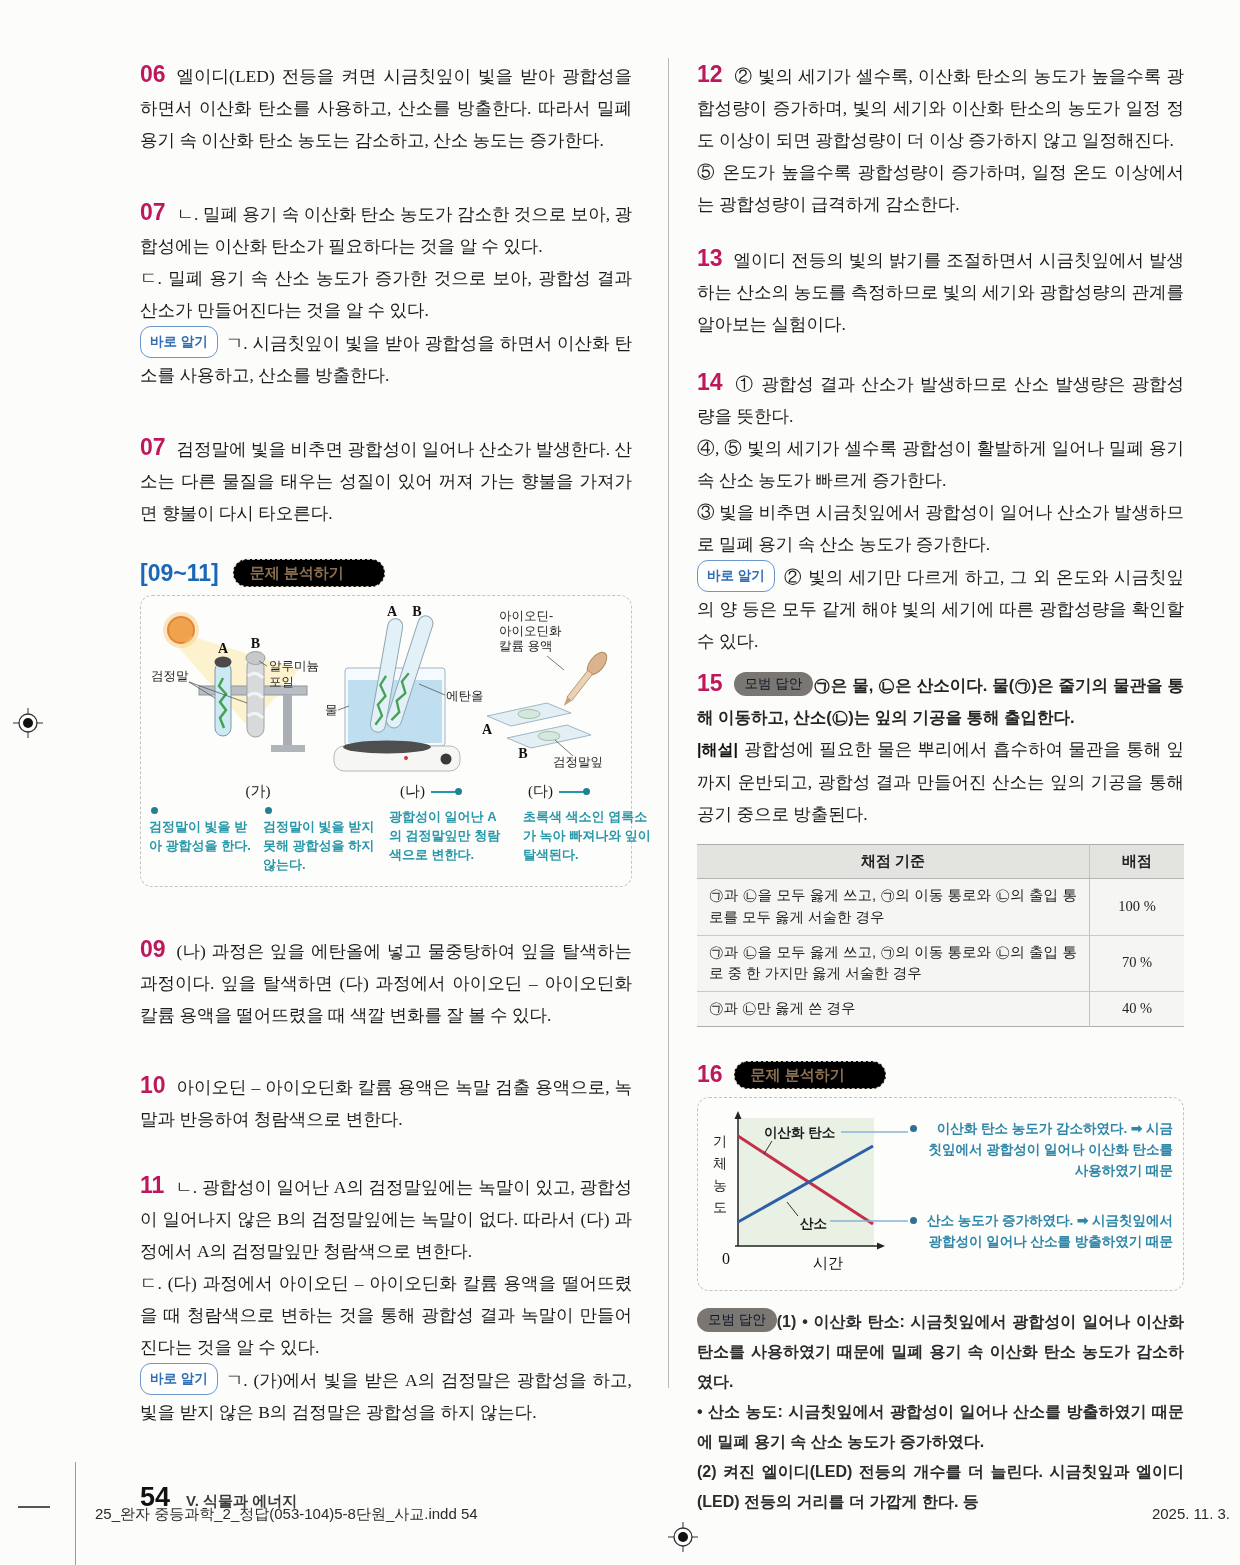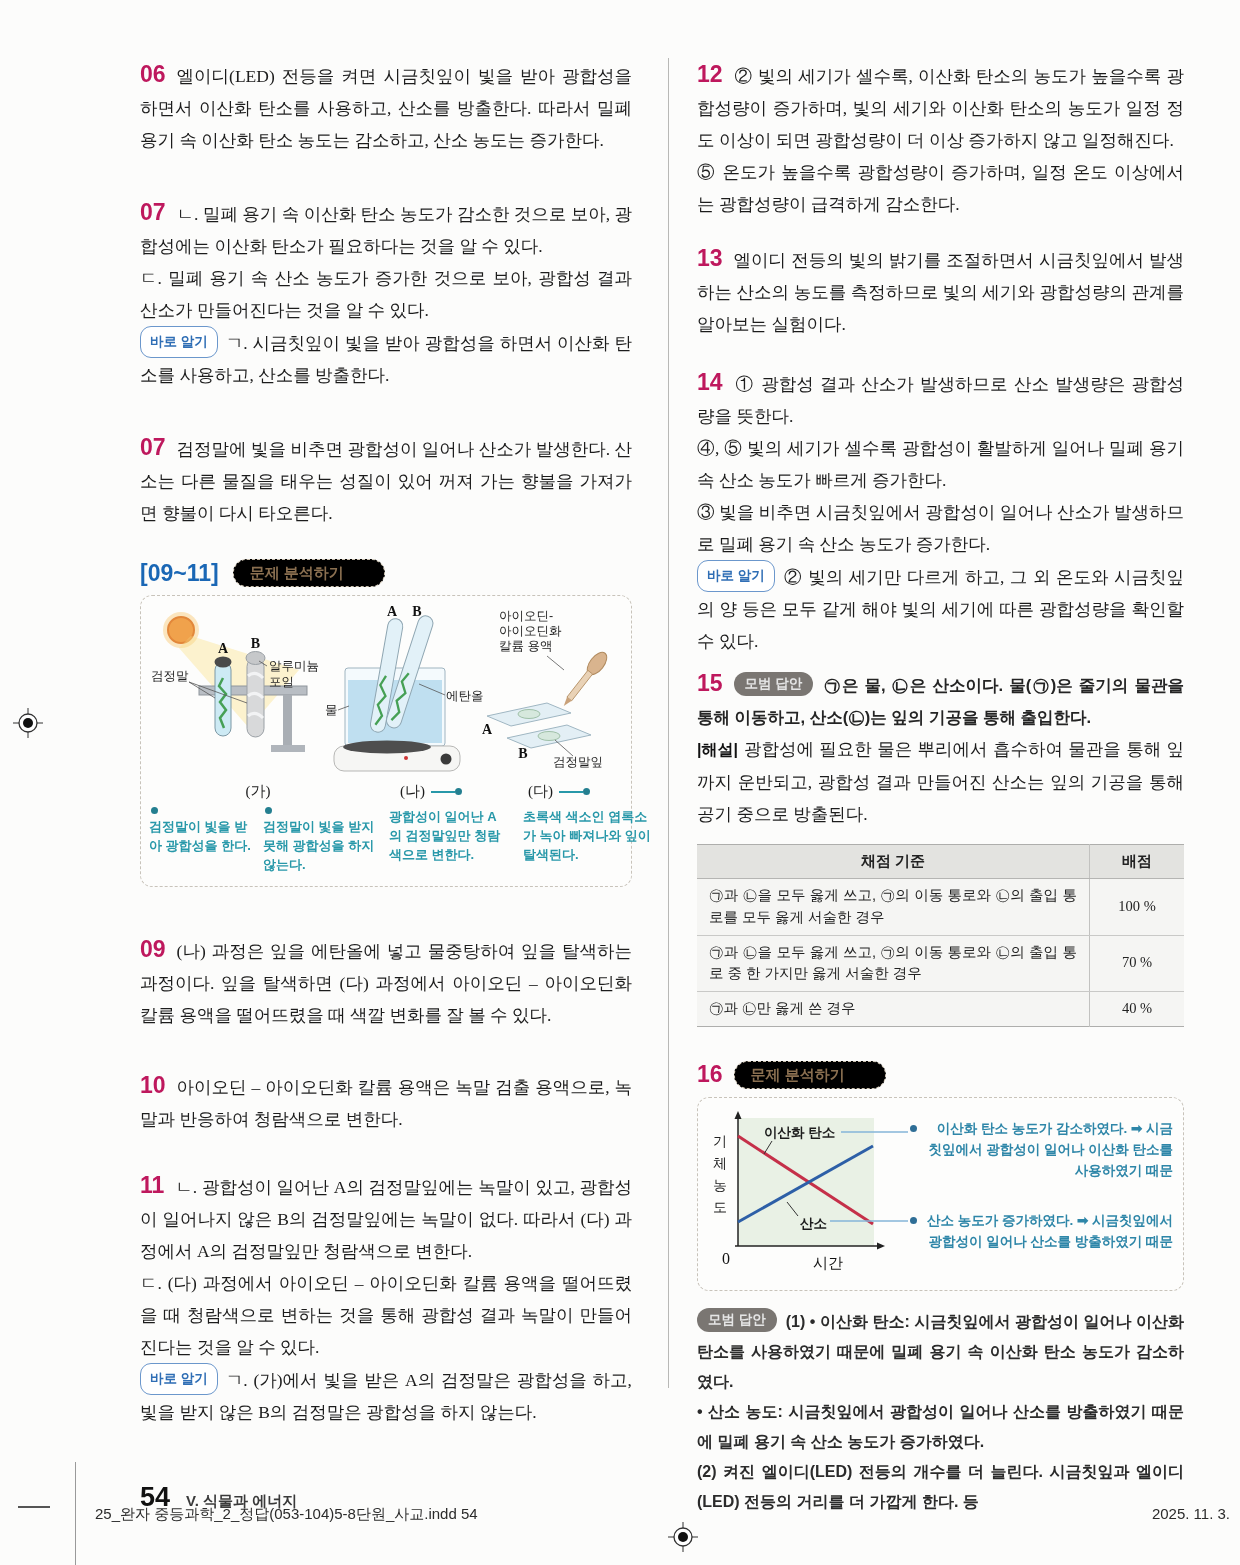--- a/index.html
+++ b/index.html
@@ -15,23 +15,23 @@
   .num{font-family:"Liberation Sans","DejaVu Sans",sans-serif;font-weight:800;
        color:#be185d;font-size:23px;margin-right:11px;}
   .section-label{font-family:"Liberation Sans",sans-serif;font-weight:800;
        color:#1a67b5;font-size:23px;margin-right:14px;}
 
   .badge-baro{display:inline-block;font-family:"Liberation Sans",sans-serif;
        font-size:13.5px;font-weight:bold;color:#2f6eb5;border:1.5px solid #6b97cc;
        border-radius:11px;padding:4px 9px;line-height:22px;background:#fff;
        vertical-align:3px;margin-right:8px;white-space:nowrap;}
   .badge-model{display:inline-block;font-family:"Liberation Sans",sans-serif;
-       font-size:13.5px;font-weight:bold;color:#e5e5e5;background:#7a7672;
+       font-size:13.5px;font-weight:normal;color:#0f172a;background:#7a7672;
        border-radius:13px;padding:0 11px;line-height:24px;vertical-align:3px;
-       margin-right:9px;white-space:nowrap;}
+       white-space:nowrap;}
   .badge-analysis{display:inline-block;font-family:"Liberation Sans",sans-serif;
        font-size:15px;font-weight:bold;color:#8a6f50;border:1.6px dashed #c9bfae;
        border-radius:17px;padding:3px 40px 3px 16px;background:#000000;line-height:20px;}
 
   .dashed-box{border:1.6px dashed #c8c3ba;border-radius:12px;background:#fdfdfc;}
   .box0911{padding:10px 8px 12px;}
   .hdr-row{display:flex;align-items:center;margin-bottom:8px;}
 
   .svglabel{font-family:"Liberation Sans",sans-serif;font-size:12.5px;fill:#222;}
   .svgAB{font-family:"Liberation Serif",serif;font-size:14px;font-weight:bold;fill:#111;text-anchor:middle;}

